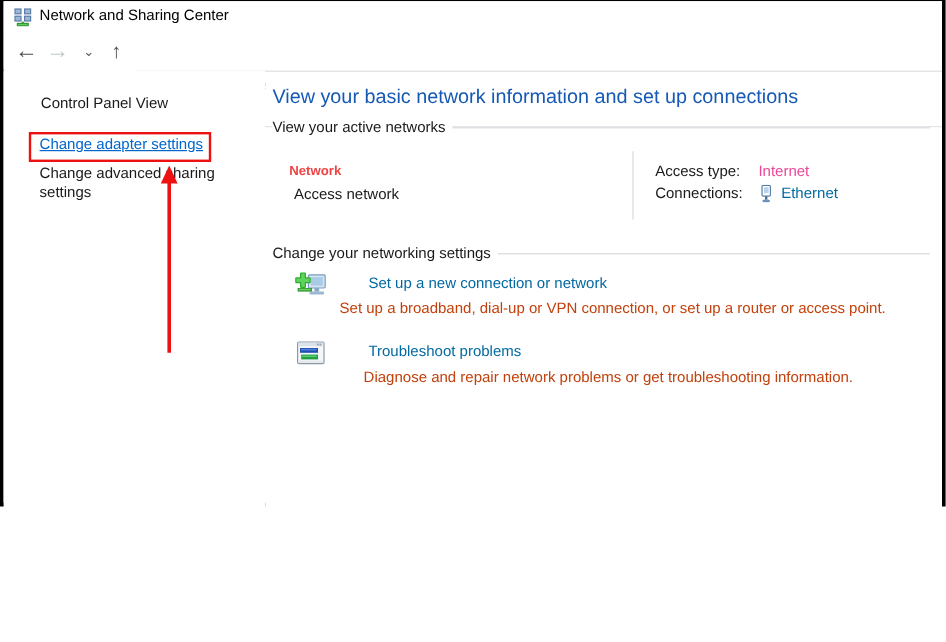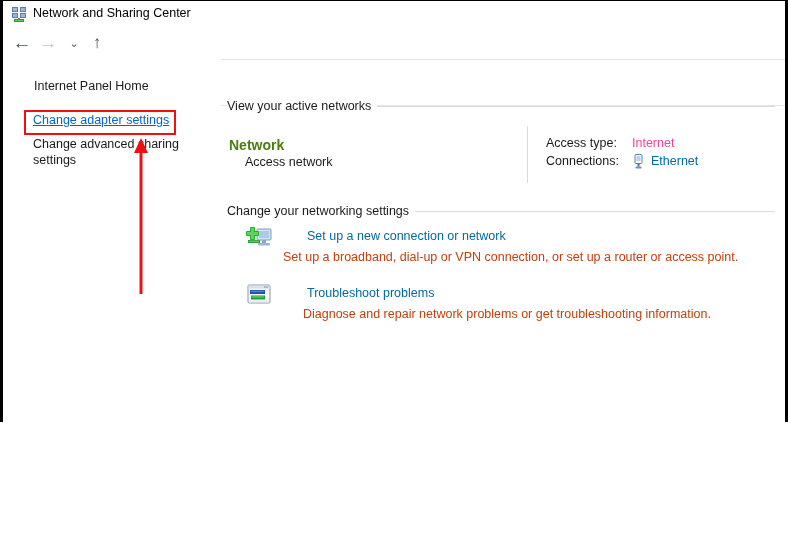--- a/index.html
+++ b/index.html
@@ -172,24 +172,24 @@
     height: 1px;
     background: #d8dade;
     z-index: 1;
   }
 
   #active-head { left: 6px; top: 40px; }
   #active-rule { left: 6px; top: 47px; width: 548px; }
 
   #net-name {
     position: absolute;
-    left: 8px; top: 78px;
-    font-size: 14px;
+    left: 20px; top: 78px;
+    font-size: 11px;
     font-weight: bold;
-    color: #4d7c0f;
+    color: #ef4444;
   }
   #net-type {
     position: absolute;
     left: 24px; top: 96px;
     font-size: 12.5px;
     color: #1a1a1a;
   }
   #net-vdiv {
     position: absolute;
     left: 306px; top: 67px;
@@ -318,27 +318,28 @@
       <span class="crumb">Control Panel</span>
       <span class="crumb-sep">›</span>
       <span class="crumb">Network and Internet</span>
       <span class="crumb-sep">›</span>
       <span class="crumb">Network and Sharing Center</span>
     </div>
     <div id="navbar-underline"></div>
   </div>
 
   <div id="sidebar">
-    <div id="sidebar-home">Internet Panel Home</div>
+    <div id="sidebar-home">Control Panel View</div>
     <div id="sidebar-link-adapter">Change adapter settings</div>
     <div id="sidebar-link-advanced">Change advanced sharing settings</div>
   </div>
 
   <div id="content">
     <div id="content-topline"></div>
+    <div id="page-heading">View your basic network information and set up connections</div>
     <div id="heading-underline"></div>
 
     <div class="section-head" id="active-head">View your active networks</div>
     <div class="section-rule" id="active-rule"></div>
 
     <div id="net-name">Network</div>
     <div id="net-type">Access network</div>
     <div id="net-vdiv"></div>
 
     <div id="lbl-access">Access type:</div>

